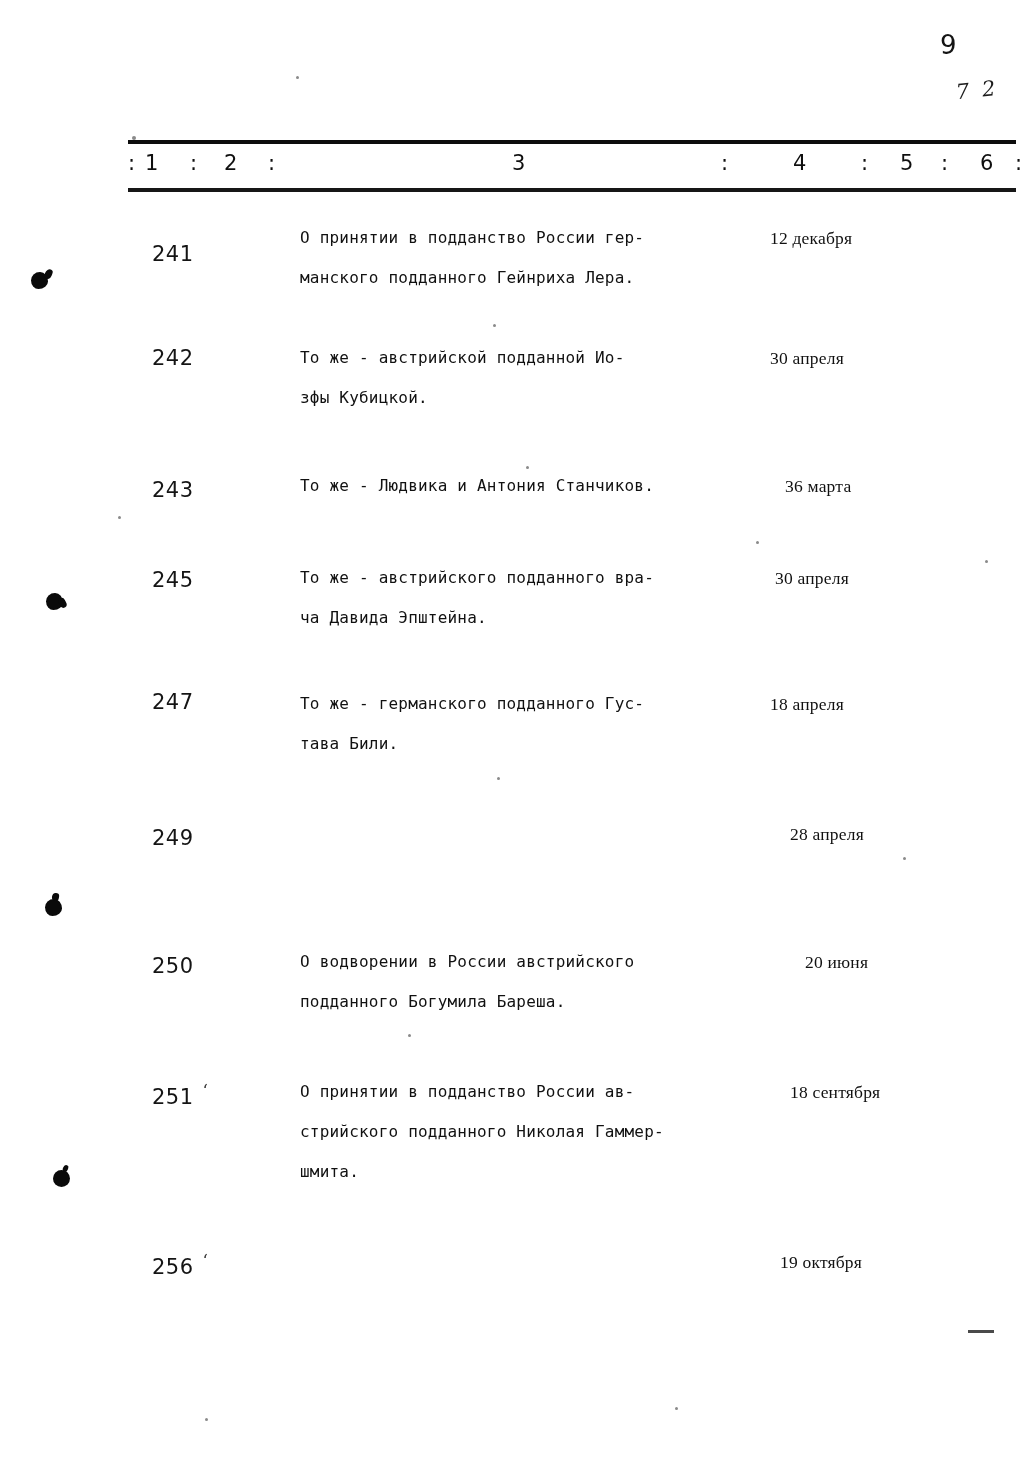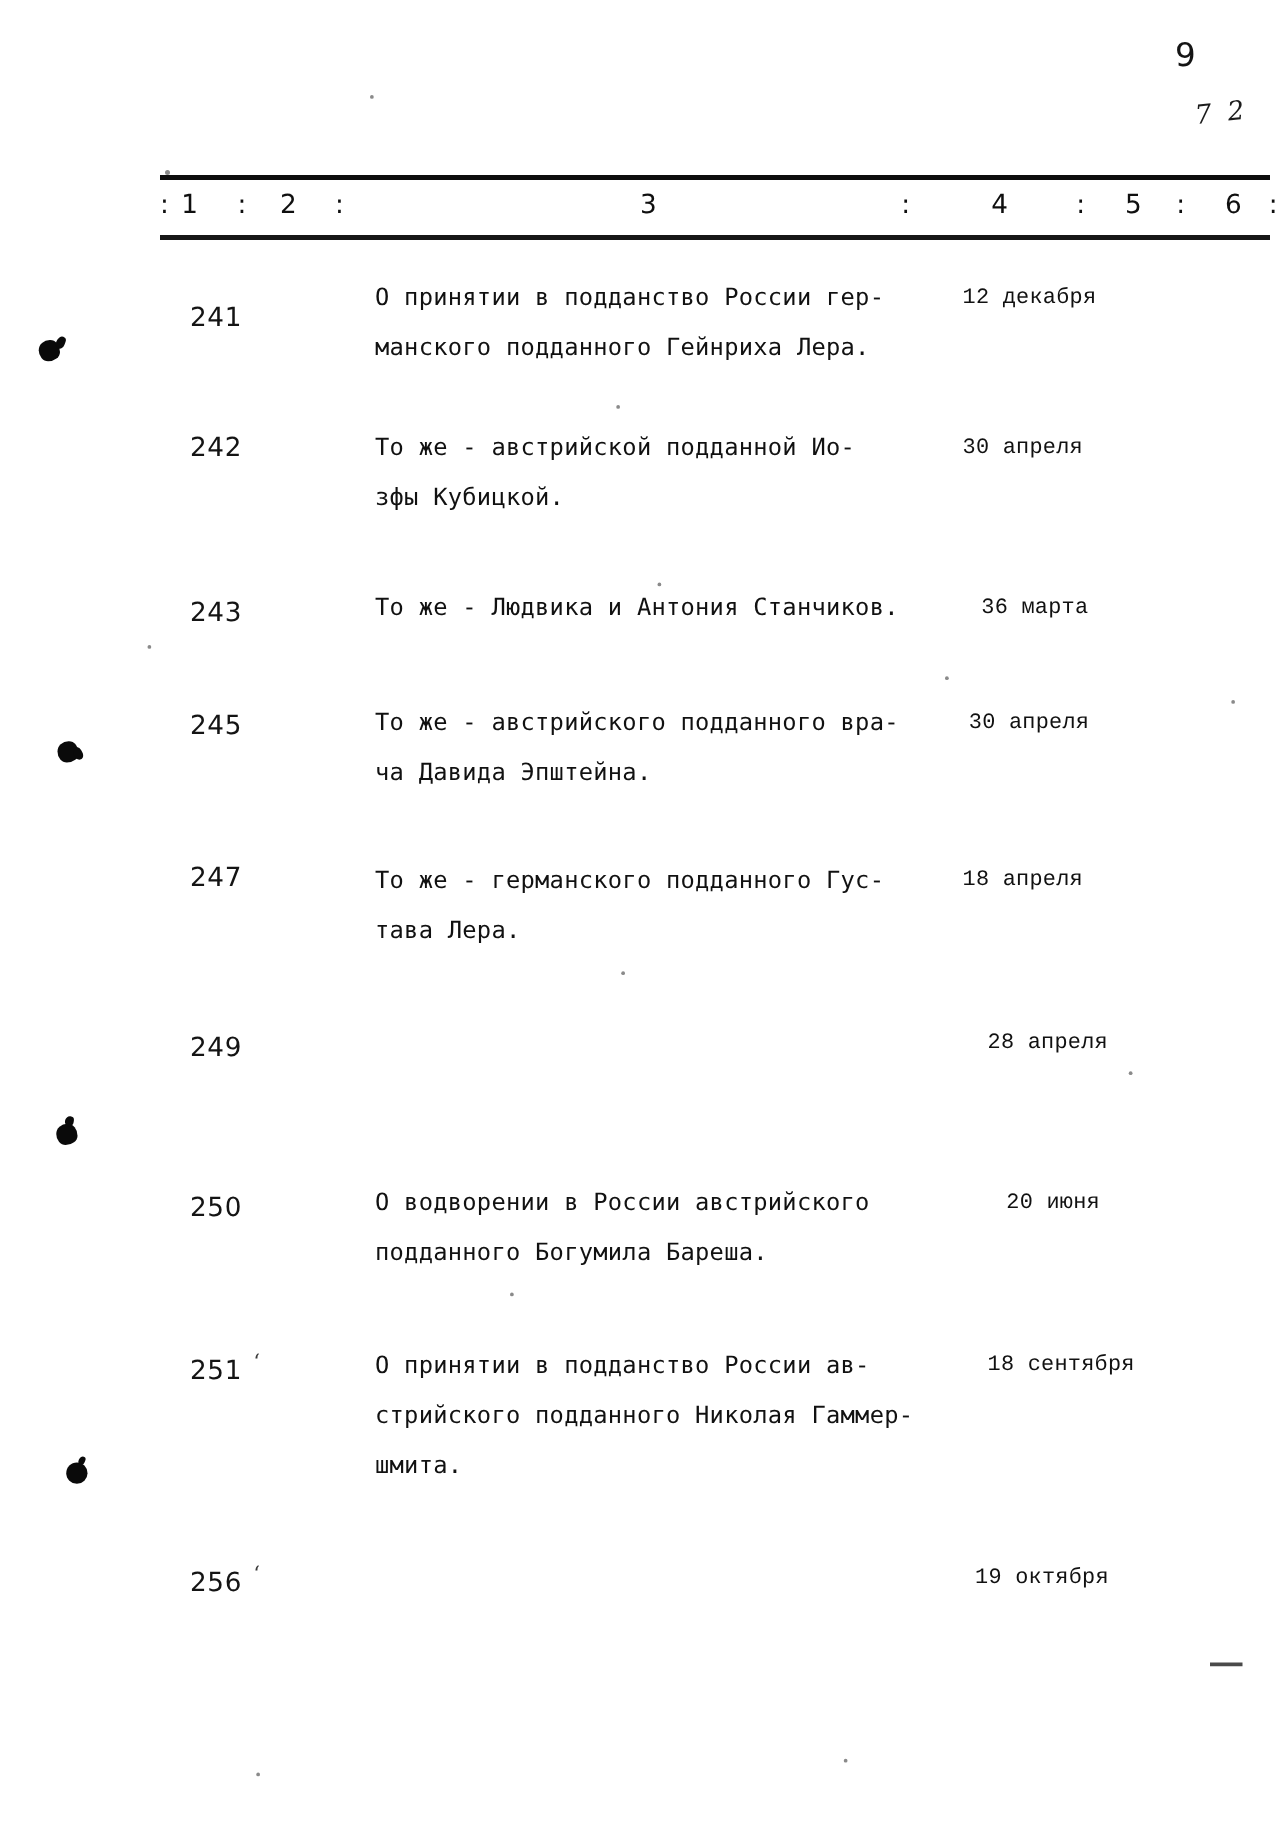--- a/index.html
+++ b/index.html
@@ -96,30 +96,30 @@
     font-size: 17px;
     color: #3a3a3a;
     margin-left: 9px;
     vertical-align: super;
   }
   .desc {
     position: absolute;
     left: 300px;
     width: 470px;
     font-family: "DejaVu Sans Mono", "Liberation Mono", monospace;
-    font-size: 19px;
+    font-size: 16px;
     line-height: 40px;
     color: #111111;
     letter-spacing: 0.2px;
     white-space: nowrap;
   }
   .desc .ln { display: block; white-space: nowrap; }
   .date {
     position: absolute;
-    font-family: Liberation Mono, monospace;
+    font-family: Liberation Serif, serif;
     font-size: 17.5px;
     line-height: 40px;
     color: #111111;
     letter-spacing: 0.2px;
     white-space: nowrap;
   }
 
   
   .blot {
     position: absolute;
@@ -221,21 +221,21 @@
         <span class="ln">То же - австрийского подданного вра-</span>
         <span class="ln">ча Давида Эпштейна.</span>
       </div>
       <div class="date" style="left:775px; top:22px">30 апреля</div>
     </div>
 
     <div class="row" style="height:128px">
       <div class="row-num" style="top:26px"><span>247</span></div>
       <div class="desc" style="top:20px">
         <span class="ln">То же - германского подданного Гус-</span>
-        <span class="ln">тава Лера.</span>
+        <span class="ln">тава Били.</span>
       </div>
       <div class="date" style="left:770px; top:20px">18 апреля</div>
     </div>
 
     <div class="row" style="height:128px">
       <div class="row-num" style="top:34px"><span>249</span></div>
       <div class="desc" style="top:22px; left:300px">
       </div>
       <div class="date" style="left:790px; top:22px">28 апреля</div>
     </div>

